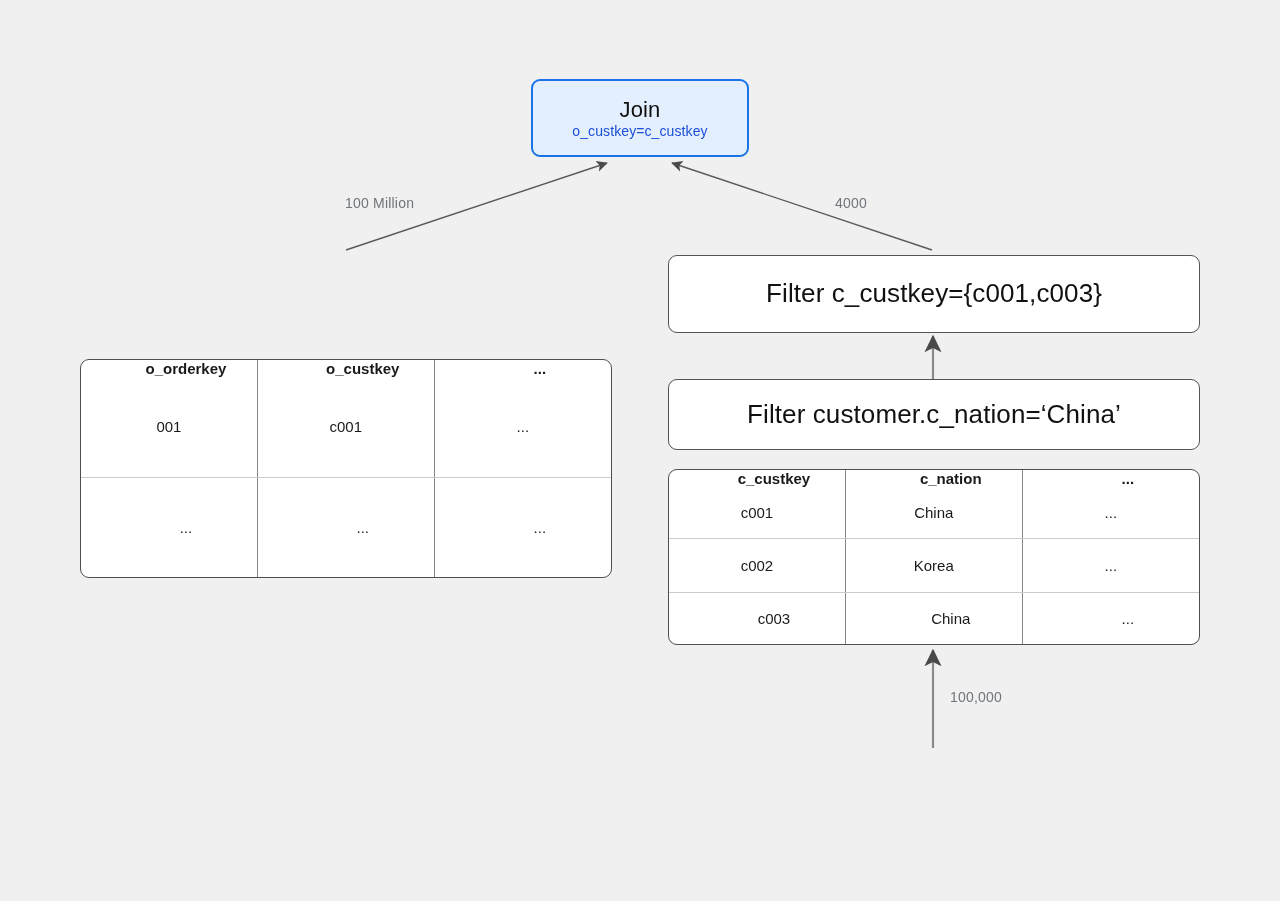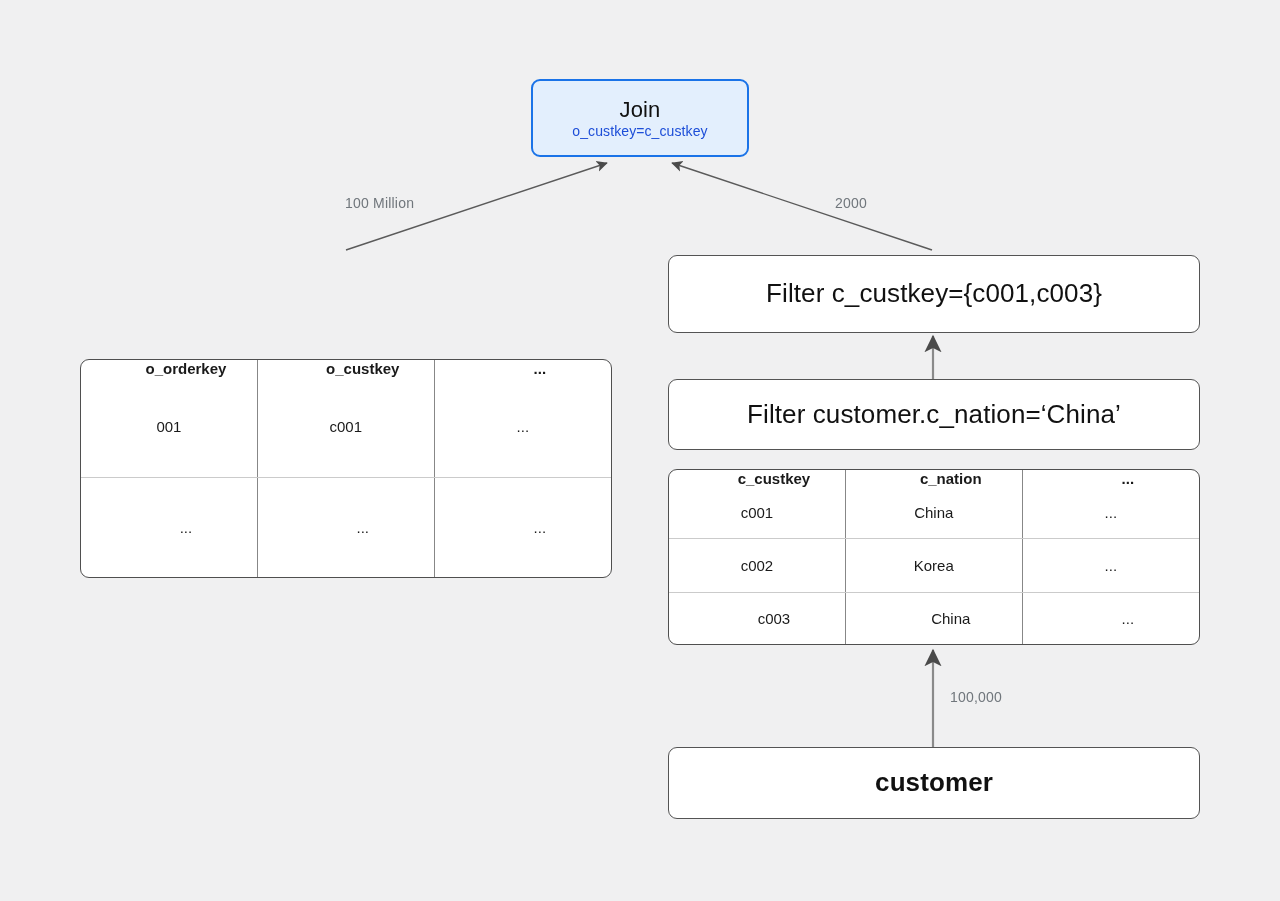--- a/index.html
+++ b/index.html
@@ -138,21 +138,21 @@
     <line x1="346" y1="250" x2="607" y2="163" stroke="#5a5a5a" stroke-width="1.4" marker-end="url(#arrowhead)"></line>
 
     <line x1="932" y1="250" x2="672" y2="163" stroke="#5a5a5a" stroke-width="1.4" marker-end="url(#arrowhead)"></line>
 
     <line x1="933" y1="380" x2="933" y2="336" stroke="#8a8a8a" stroke-width="2.2" marker-end="url(#arrowhead)"></line>
 
     <line x1="933" y1="748" x2="933" y2="650" stroke="#8a8a8a" stroke-width="2.2" marker-end="url(#arrowhead)"></line>
   </svg>
 
   <div class="edge-label" style="left:345px; top:195px;">100 Million</div>
-  <div class="edge-label" style="left:835px; top:195px;">2000</div>
+  <div class="edge-label" style="left:835px; top:195px;">4000</div>
   <div class="edge-label" style="left:950px; top:689px;">100,000</div>
 
   <div class="node join" style="left:531px; top:79px; width:218px; height:78px;">
     <div class="title">Join</div>
     <div class="subtitle">o_custkey=c_custkey</div>
   </div>
 
 
   <div class="data-table" style="left:80px; top:359px; width:532px; height:219px;">
     <table>
@@ -208,17 +208,14 @@
         </tr>
         <tr>
           <td>c003</td>
           <td>China</td>
           <td>...</td>
         </tr>
       </tbody>
     </table>
   </div>
 
-  <div class="node bold" style="left:668px; top:747px; width:532px; height:72px;">
-    <div class="title">customer</div>
-  </div>
 
 </div>
 
 </body></html>

